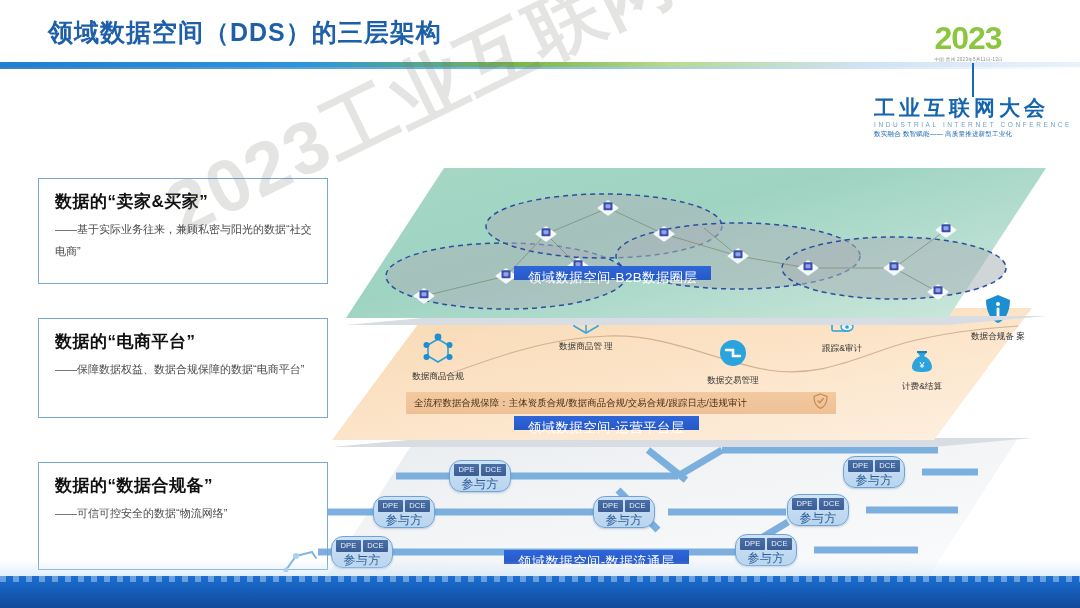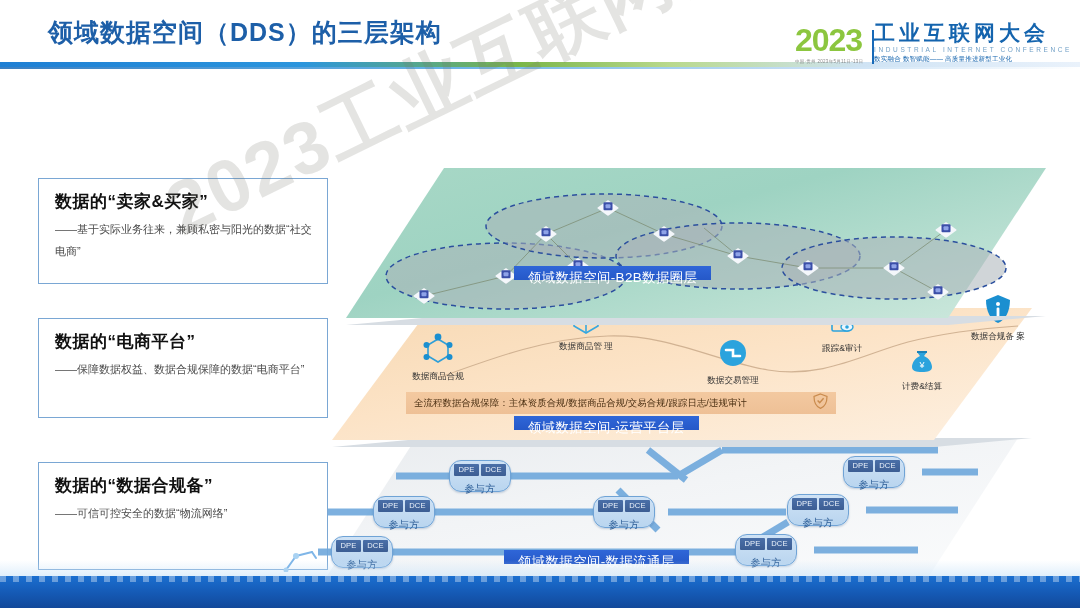--- a/index.html
+++ b/index.html
@@ -21,21 +21,21 @@
     position:absolute;left:0;top:62px;width:1080px;height:5px;
     background:linear-gradient(90deg,#1e7fd4 0%,#2b95dd 28%,#7ab648 48%,#b9d98c 62%,#cfe3f4 80%,#eaf2fb 100%);
   }
   .title-rule2{
     position:absolute;left:0;top:67px;width:1080px;height:2px;
     background:linear-gradient(90deg,#1769b8 0%,#4aa3e0 40%,#bcd9f2 75%,#ffffff 100%);
     opacity:.85;
   }
 
   
-  .logo{position:absolute;right:8px;top:22px;display:flex;align-items:flex-end;}
+  .logo{position:absolute;right:8px;top:22px;display:flex;align-items:center;flex-direction:column;}
   .logo-year{
     font-size:32px;font-weight:bold;color:#8cc63f;line-height:1;
     letter-spacing:-1px;padding-right:10px;
   }
   .logo-year-sub{
     font-size:4.5px;color:#8a8a8a;letter-spacing:.3px;margin-top:3px;white-space:nowrap;
   }
   .logo-div{width:2px;background:#1769b8;height:34px;margin-top:1px;}
   .logo-right{}
   .logo-cn{
@@ -137,21 +137,21 @@
     box-sizing:border-box;padding:3px 3px 0 3px;
     box-shadow:0 1px 2px rgba(40,80,130,.25);
   }
   .pnode .row{display:flex;gap:2px;justify-content:center;}
   .pnode .cell{
     background:linear-gradient(180deg,#4a6fa8 0%,#3c5d93 100%);
     color:#eaf1fa;font-size:7.6px;line-height:12px;
     width:25px;text-align:center;border-radius:1px;letter-spacing:.2px;
   }
   .pnode .who{
-    text-align:center;font-size:10px;color:#2c5d96;margin-top:6px;letter-spacing:.3px;
+    text-align:center;font-size:12px;color:#2c5d96;margin-top:0;letter-spacing:.3px;
   }
 
   
   .watermark{
     position:absolute;left:150px;top:170px;
     font-size:74px;font-weight:bold;color:rgba(120,120,110,.20);
     transform:rotate(-26deg);transform-origin:left top;white-space:nowrap;
     letter-spacing:2px;pointer-events:none;
   }
 

